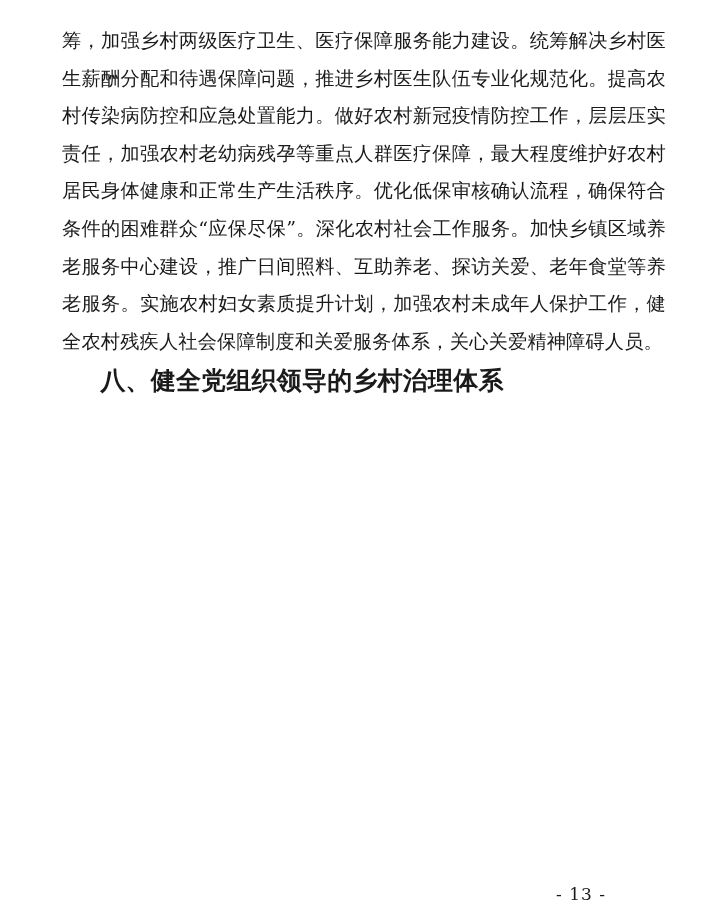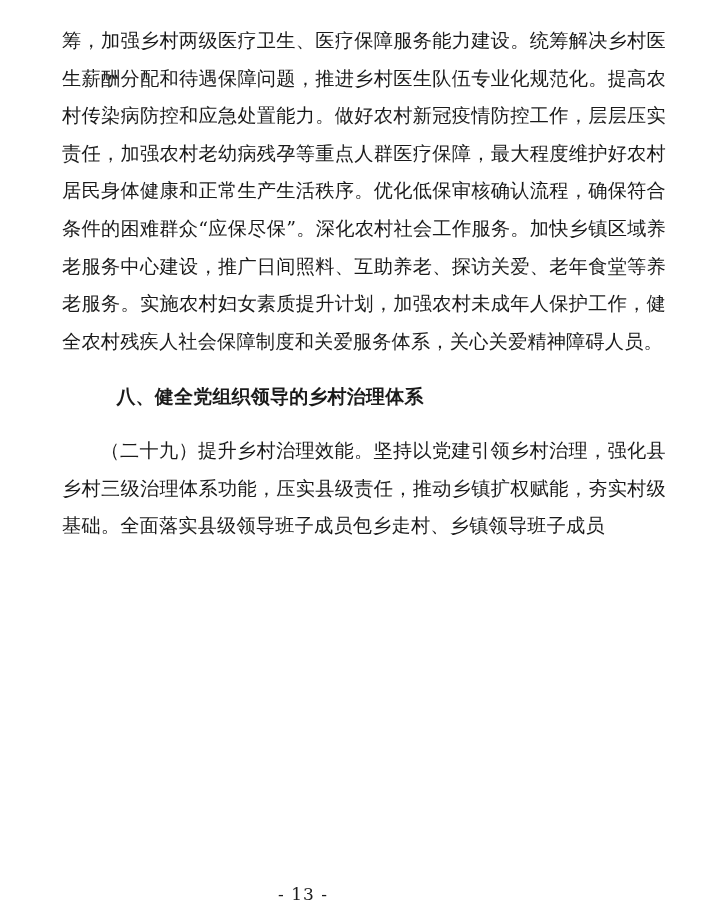--- a/index.html
+++ b/index.html
@@ -31,53 +31,52 @@
     text-align: justify;
     text-justify: inter-ideograph;
     letter-spacing: 0.2px;
     text-indent: 0;
     word-break: break-all;
   }
   p.indent {
     text-indent: 38.4px;
   }
   h2.section-heading {
-    margin: 16px;
-    font-size: 19px;
+    margin: 0;
+    font-size: 25px;
     line-height: 37.6px;
     font-weight: bold;
     text-indent: 38.4px;
     letter-spacing: 0.2px;
   }
   .spacer-before-heading {
     height: 2px;
   }
   .page-number {
     position: absolute;
     left: 0;
     right: 0;
     bottom: 18px;
-    text-align: center;
+    text-align: right;
     font-size: 17px;
     font-family: "DejaVu Serif", "Liberation Serif", serif;
     color: #1a1a1a;
     letter-spacing: 1px;
   }
 </style>
 </head>
 <body>
 
 <div class="page">
   <div class="doc-body">
 
     <p class="para">筹，加强乡村两级医疗卫生、医疗保障服务能力建设。统筹解决乡村医生薪酬分配和待遇保障问题，推进乡村医生队伍专业化规范化。提高农村传染病防控和应急处置能力。做好农村新冠疫情防控工作，层层压实责任，加强农村老幼病残孕等重点人群医疗保障，最大程度维护好农村居民身体健康和正常生产生活秩序。优化低保审核确认流程，确保符合条件的困难群众“应保尽保”。深化农村社会工作服务。加快乡镇区域养老服务中心建设，推广日间照料、互助养老、探访关爱、老年食堂等养老服务。实施农村妇女素质提升计划，加强农村未成年人保护工作，健全农村残疾人社会保障制度和关爱服务体系，关心关爱精神障碍人员。</p>
 
     <div class="spacer-before-heading"></div>
 
     <h2 class="section-heading">八、健全党组织领导的乡村治理体系</h2>
 
 
-    <p class="para indent">（二十九）提升乡村治理效能。坚持以党建引领乡村治理，强化县乡村三级治理体系功能，压实县级责任，推动乡镇扩权赋能，夯实村级基础。全面落实县级领导班子成员包乡走村、乡镇领导班子成员</p>
 
   </div>
 
   <div class="page-number">- 13 -</div>
 </div>
 
 </body></html>

